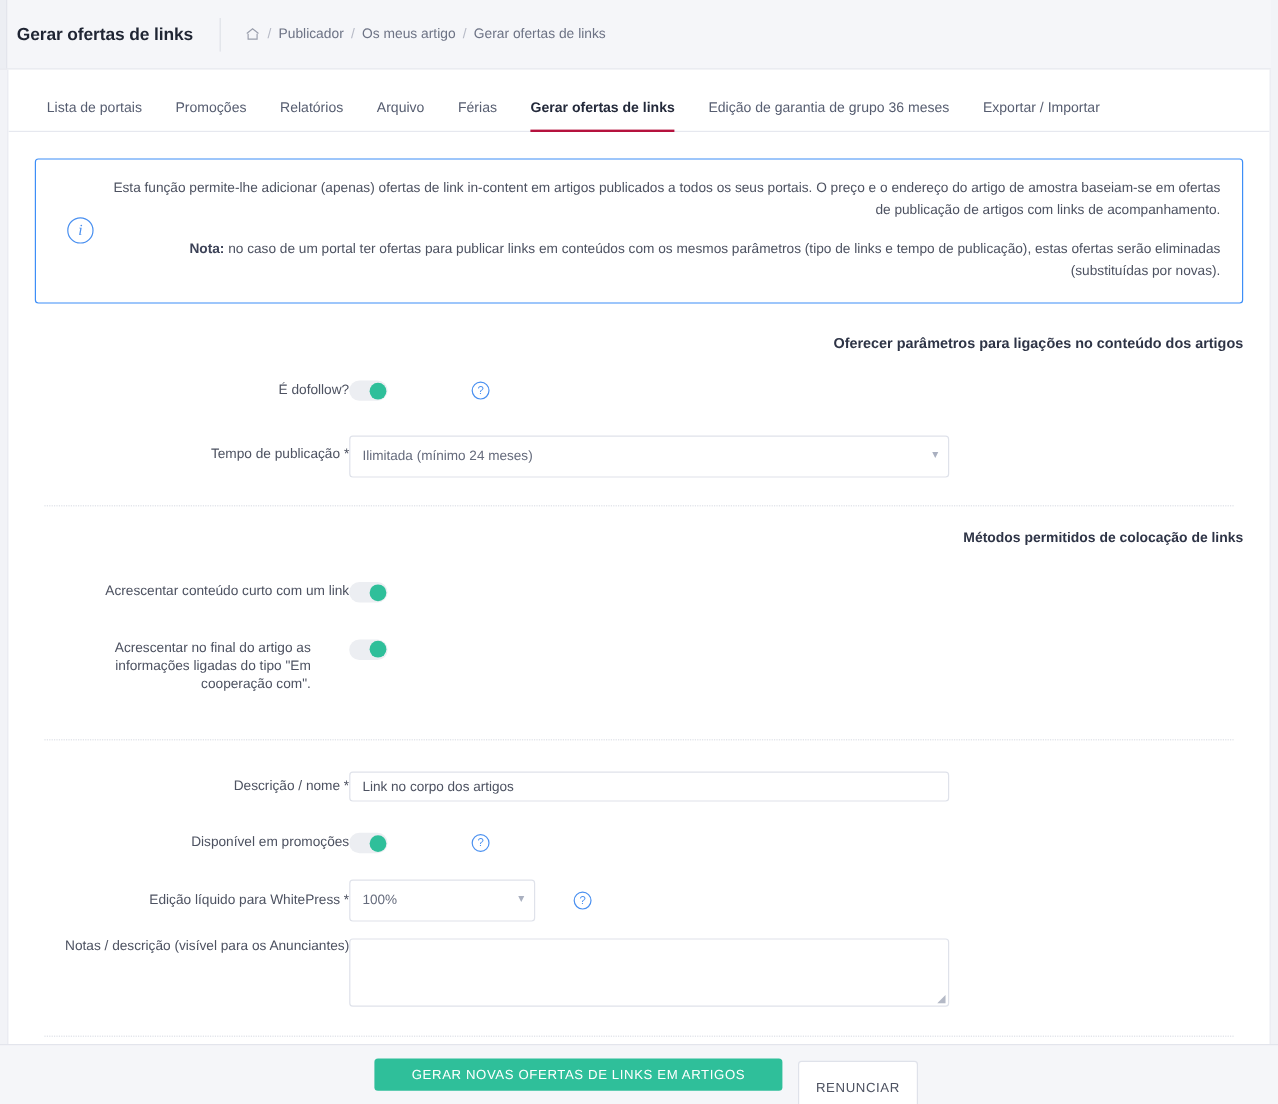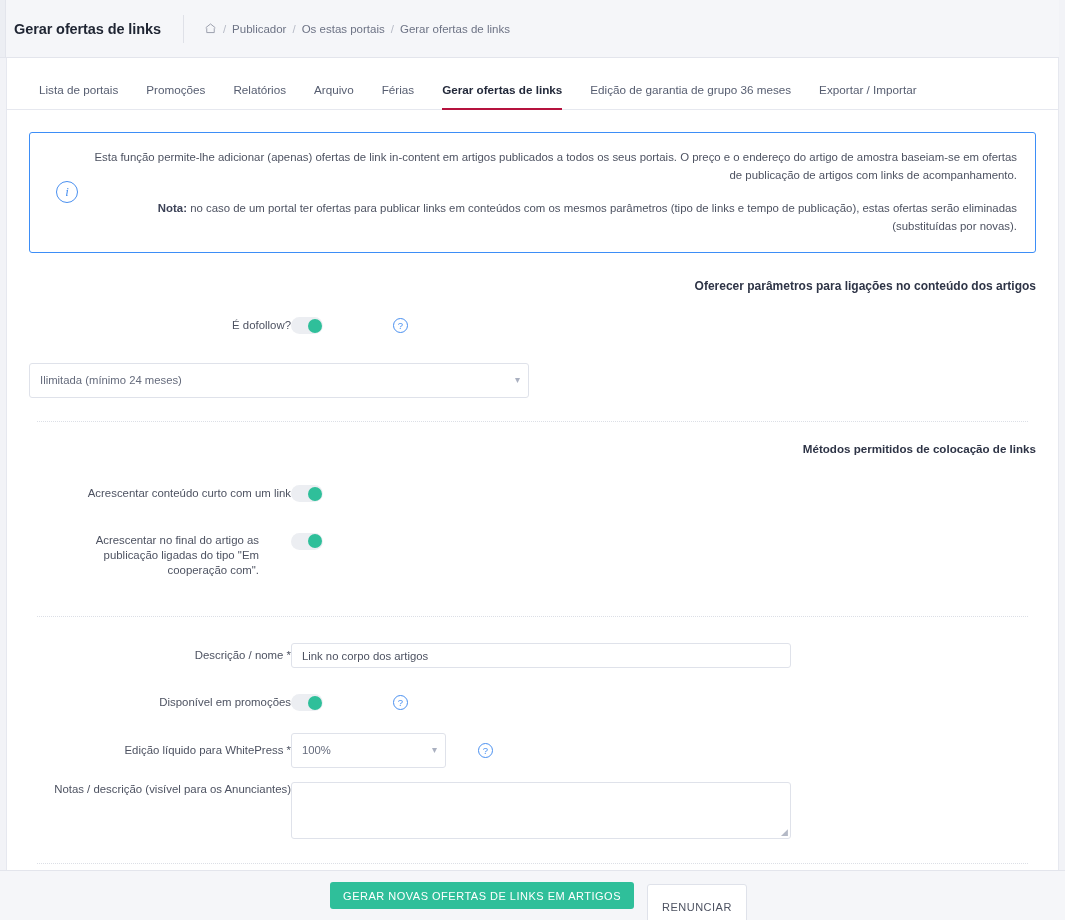--- a/index.html
+++ b/index.html
@@ -155,21 +155,21 @@
   }
   
   .footer{
     position:absolute; left:0; right:0; bottom:0;
     height:50px; background:#f5f6f9;
     border-top:1px solid #e3e5ec;
     display:flex; align-items:center; justify-content:center; gap:13px;
   }
   .btn-primary{
     background:#2fbf9a; color:#fff; border:none; border-radius:3px;
-    height:27px; padding:0 13px; font-size:11px; letter-spacing:.5px;
+    height:27px; padding:0 31px; font-size:11px; letter-spacing:.5px;
     font-family:"Liberation Sans", sans-serif; cursor:pointer;margin-left:12px;
   }
   .btn-secondary{
     background:#fff; color:#4d5261; border:1px solid #dfe2ea; border-radius:3px;
     height:45px; padding:0 14px; font-size:11px; letter-spacing:.5px;
     font-family:"Liberation Sans", sans-serif; cursor:pointer;margin-top:22px;
   }
   .scroll-rail{
     position:absolute; right:0; top:0; width:6px; bottom:0;
     background:#f2f3f7;
@@ -185,21 +185,21 @@
   <div class="breadcrumb">
     <span class="home-icon">
       <svg width="13" height="13" viewBox="0 0 16 16" fill="none" stroke="#7b8192" stroke-width="1.2">
         <path d="M2 7.2L8 2.4l6 4.8"></path>
           <path d="M3.4 7.6V13h9.2V7.6"></path>
       </svg>
     </span>
     <span class="sep">/</span>
     <span>Publicador</span>
     <span class="sep">/</span>
-    <span>Os estas portais</span>
+    <span>Os meus artigo</span>
     <span class="sep">/</span>
     <span>Gerar ofertas de links</span>
   </div>
 </div>
 
 <div class="card">
 
   <div class="tabs">
     <div class="tab">Lista de portais</div>
     <div class="tab">Promoções</div>
@@ -227,20 +227,21 @@
       <div class="lbl">É dofollow?</div>
       <div class="ctl">
         <div class="toggle">
             <div class="knob"></div>
           </div>
         <div class="help" style="margin-left:70px;">?</div>
       </div>
     </div>
 
     <div class="row" style="margin-top:20px;">
+      <div class="lbl">Tempo de publicação *</div>
       <div class="ctl">
         <div class="select sel-wide">
           <span>Ilimitada (mínimo 24 meses)</span>
           <span class="chev">▾</span>
         </div>
       </div>
     </div>
 
     <div class="divider" style="margin-top:23px;"></div>
 
@@ -250,21 +251,21 @@
     <div class="row" style="margin-top:22px;">
       <div class="lbl indent">Acrescentar conteúdo curto com um link</div>
       <div class="ctl">
           <div class="toggle">
             <div class="knob"></div>
           </div>
         </div>
     </div>
 
     <div class="row" style="margin-top:22px; align-items:flex-start;">
-      <div class="lbl indent" style="width:230px;flex:0 0 230px;">Acrescentar no final do artigo as publicação ligadas do tipo "Em cooperação com".</div>
+      <div class="lbl indent" style="width:230px;flex:0 0 230px;">Acrescentar no final do artigo as informações ligadas do tipo "Em cooperação com".</div>
       <div class="ctl" style="margin-left:32px;">
           <div class="toggle">
             <div class="knob"></div>
           </div>
         </div>
     </div>
 
     <div class="divider" style="margin-top:37px;"></div>
 
     <div class="row" style="margin-top:22px;">

